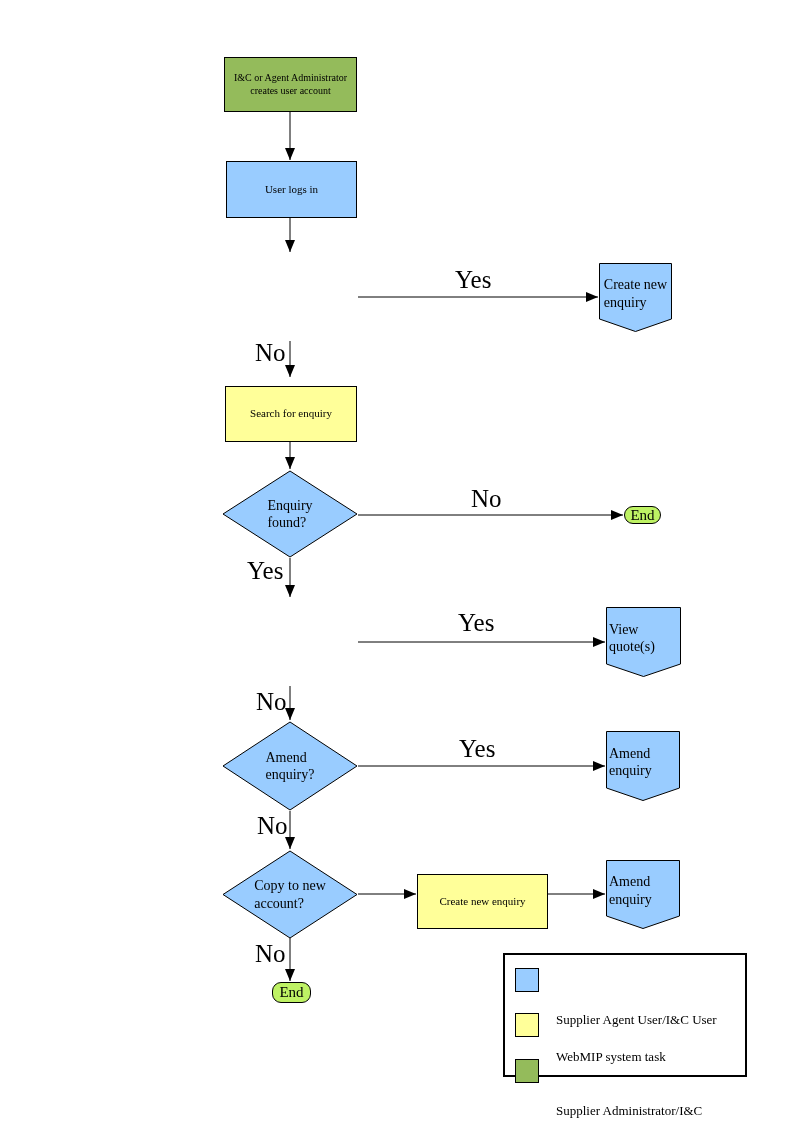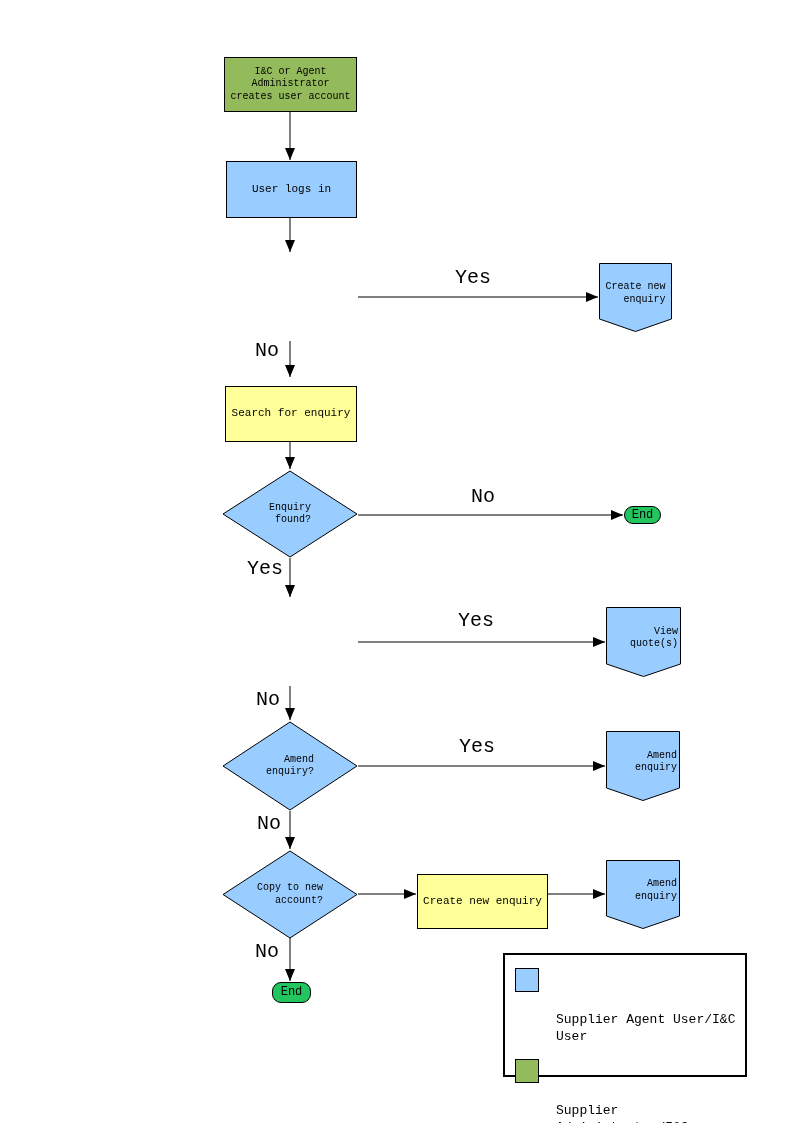--- a/index.html
+++ b/index.html
@@ -1,33 +1,33 @@
 <!DOCTYPE html>
 <html><head>
 <meta charset="utf-8">
 <style>
   html,body{margin:0;padding:0;background:#fff;}
   .canvas{position:relative;width:782px;height:1123px;background:#fff;overflow:hidden;
-          font-family:Liberation Mono, monospace;color:#000;}
+          font-family:Liberation Serif, serif;color:#000;}
   svg.edges{position:absolute;left:0;top:0;z-index:1;}
   .node{position:absolute;z-index:2;display:flex;align-items:center;justify-content:center;
         text-align:center;font-size:11px;line-height:1.25;white-space:pre-line;}
   .rectnode{border:1px solid #000;box-sizing:border-box;}
   .bg-user{background:#99CCFF;justify-content:center;}
   .bg-system{background:#FFFF99;margin-top:8px;}
   .bg-admin{background:#94BB5B;}
   .admin-label{font-size:10px;}
   .shape-node{padding:0;}
   .shape-node svg{position:absolute;left:0;top:0;width:100%;height:100%;}
-  .shape-node .slabel{position:relative;z-index:3;font-size:10px;line-height:1.25;
-        white-space:pre-line;text-align:right;padding:0 3px;}
+  .shape-node .slabel{position:relative;z-index:3;font-size:14px;line-height:1.25;
+        white-space:pre-line;text-align:left;padding:0 3px;}
   .pent-label{margin-top:-8px;}
-  .endnode{border:1px solid #000;background:#22c55e;border-radius:9px;font-size:12px;
+  .endnode{border:1px solid #000;background:#bef264;border-radius:9px;font-size:15px;
         box-sizing:border-box;z-index:2;}
-  .edge-label{position:absolute;z-index:2;font-size:20px;letter-spacing:0px;}
+  .edge-label{position:absolute;z-index:2;font-size:25px;letter-spacing:0px;}
   .legend{position:absolute;left:503px;top:953px;width:244px;height:124px;border:2px solid #000;
         box-sizing:border-box;z-index:2;background:#fff;}
   .legend-row{position:absolute;left:10px;display:flex;align-items:flex-start;}
   .swatch{width:24px;height:24px;border:1px solid #000;box-sizing:border-box;flex:0 0 auto;}
   .legend-label{margin-left:17px;font-size:13px;line-height:1.3;padding-top:4px;white-space:pre-line;margin-top:40px;}
 </style>
 </head>
 <body>
 
 <div class="canvas">
@@ -144,20 +144,24 @@
   <span class="edge-label" style="left:256px;top:688px;">No</span>
   <span class="edge-label" style="left:459px;top:735px;">Yes</span>
   <span class="edge-label" style="left:257px;top:812px;">No</span>
   <span class="edge-label" style="left:255px;top:940px;">No</span>
 
   <div class="legend">
     <div class="legend-row" style="top:13px;">
       <div class="swatch bg-user"></div>
       <div class="legend-label">Supplier Agent User/I&amp;C User</div>
     </div>
+    <div class="legend-row" style="top:50px;">
+      <div class="swatch bg-system"></div>
+      <div class="legend-label">WebMIP system task</div>
+    </div>
     <div class="legend-row" style="top:104px;">
       <div class="swatch bg-admin"></div>
       <div class="legend-label">Supplier Administrator/I&amp;C
 Administrator</div>
     </div>
   </div>
 
 </div>
 
 </body></html>

